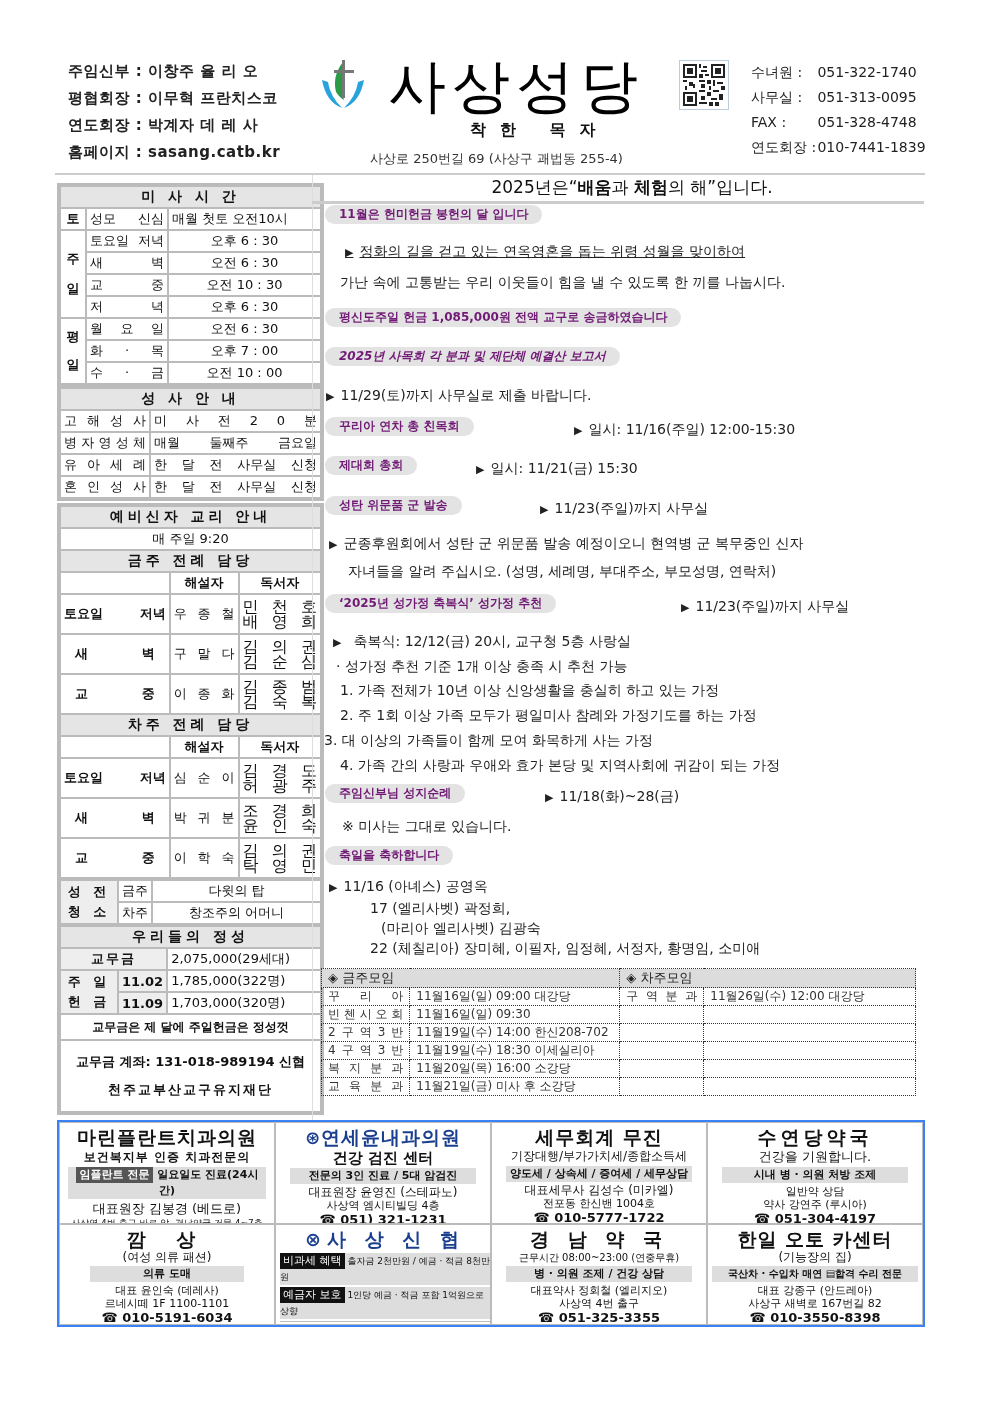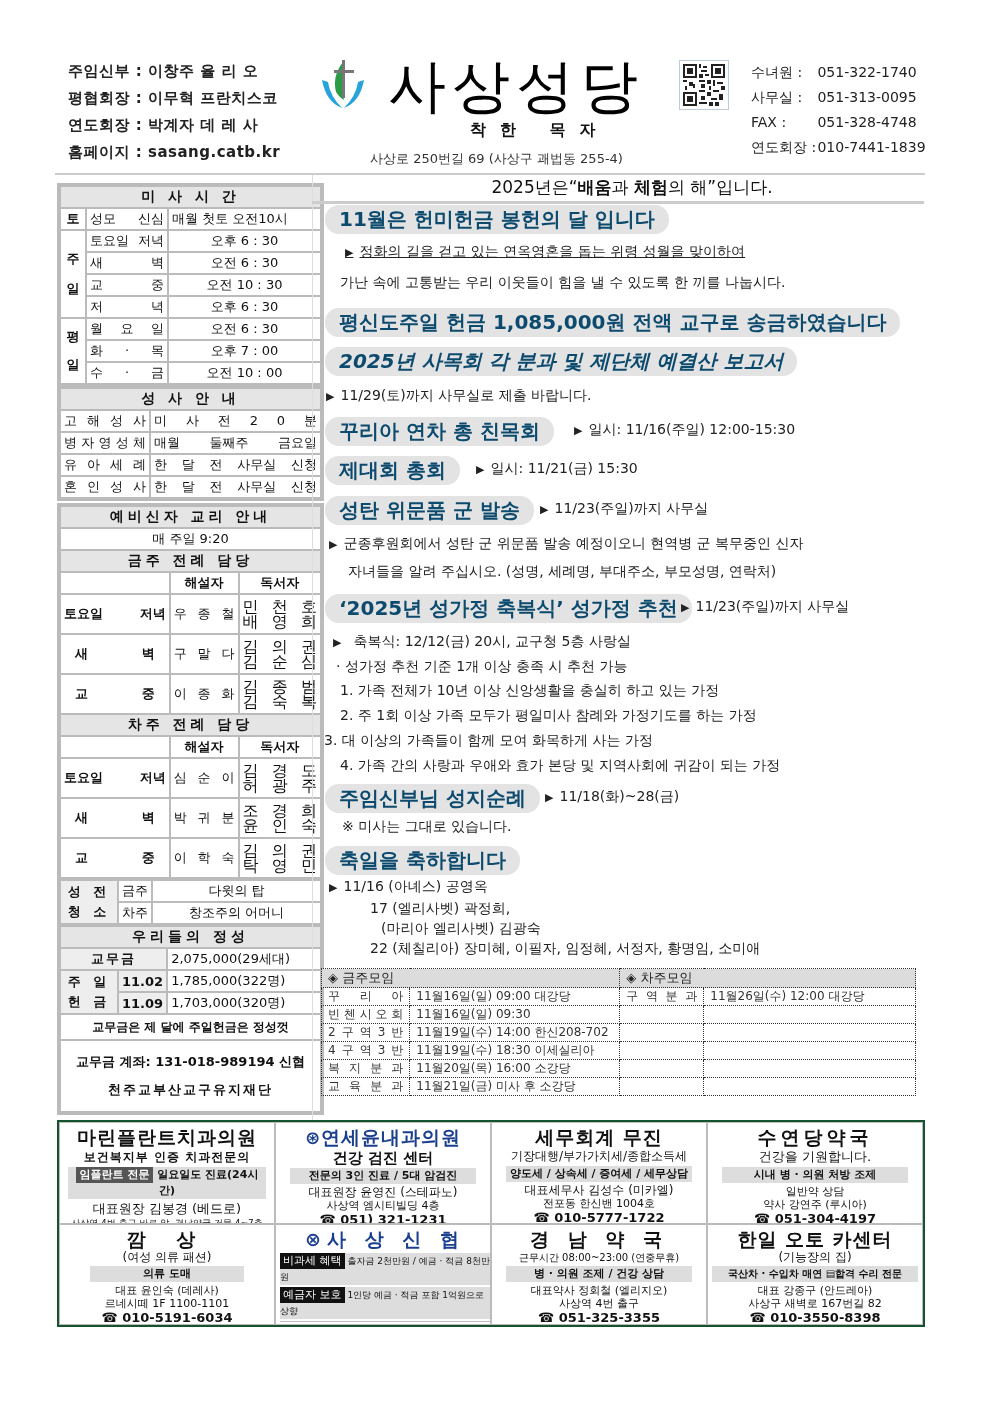--- a/index.html
+++ b/index.html
@@ -27,32 +27,32 @@
   .center { text-align: center; }
   .bold { font-weight: bold; }
   .spread { text-align: justify; text-align-last: justify; }
   .sm { font-size: 12px; }
   .stack { line-height: 15px; font-size: 16px; }
 
   
   .rc { left: 312px; top: 175px; width: 612px; height: 945px; border-left: 1px solid #ddd; }
   .year-banner { left: 312px; top: 176px; width: 612px; text-align:center; font-size: 17px; border-bottom: 3px solid #ccc; padding-bottom: 2px; padding-left: 28px; }
   .year-banner b { font-weight: bold; }
-  .pill { position: absolute; background: #e3e3e3; border-radius: 14px; font-size: 20px; font-weight: bold; padding: 1px 14px; white-space: nowrap; color:#0c4a6e; }
+  .pill { position: absolute; background: #e3e3e3; border-radius: 14px; font-size: 12px; font-weight: bold; padding: 1px 14px; white-space: nowrap; color:#701a75; }
   .line { position: absolute; font-size: 14px; white-space: nowrap; color:#222; }
   .tri { font-size: 11px; margin-right: 6px; }
 
   
   .mtg { left: 321px; top: 968px; width: 595px; }
   table.mt { border-collapse: collapse; width: 100%; font-size: 12px; color:#333; }
   table.mt td { border: 1px dotted #333; height: 16.5px; padding: 0 6px; white-space: nowrap; }
   table.mt .mh { background: #dcdcdc; font-size: 13px; color:#222; }
 
   
-  .ads { left: 57px; top: 1120px; width: 868px; height: 207px; border: 2px solid #14532d; display: grid; grid-template-columns: 216px 216px 216px 216px; grid-template-rows: 102px 101px; gap: 0; }
+  .ads { left: 57px; top: 1120px; width: 868px; height: 207px; border: 2px solid #3b82f6; display: grid; grid-template-columns: 216px 216px 216px 216px; grid-template-rows: 102px 101px; gap: 0; }
   .ad { border: 1px solid #bbb; text-align: center; padding-top: 2px; overflow: hidden; font-size: 11px; line-height: 13px; color:#111; }
   .ad .big { font-size: 19px; font-weight: bold; line-height: 24px; letter-spacing: 1px; }
   .ad .mid { font-size: 13px; font-weight: bold; line-height: 16px; }
   .ad .band { background: #ddd; font-weight: bold; margin: 2px 14px; font-size: 11px; line-height: 16px; }
   .ad .tel { font-size: 13px; font-weight: bold; line-height: 16px; }
   .band-dark { display:inline-block; background:#555; color:#fff; padding: 0 4px; }
   .blk { display:inline-block; background:#111; color:#fff; padding:0 3px; font-size: 11px; }
 </style>
 </head>
 <body>

